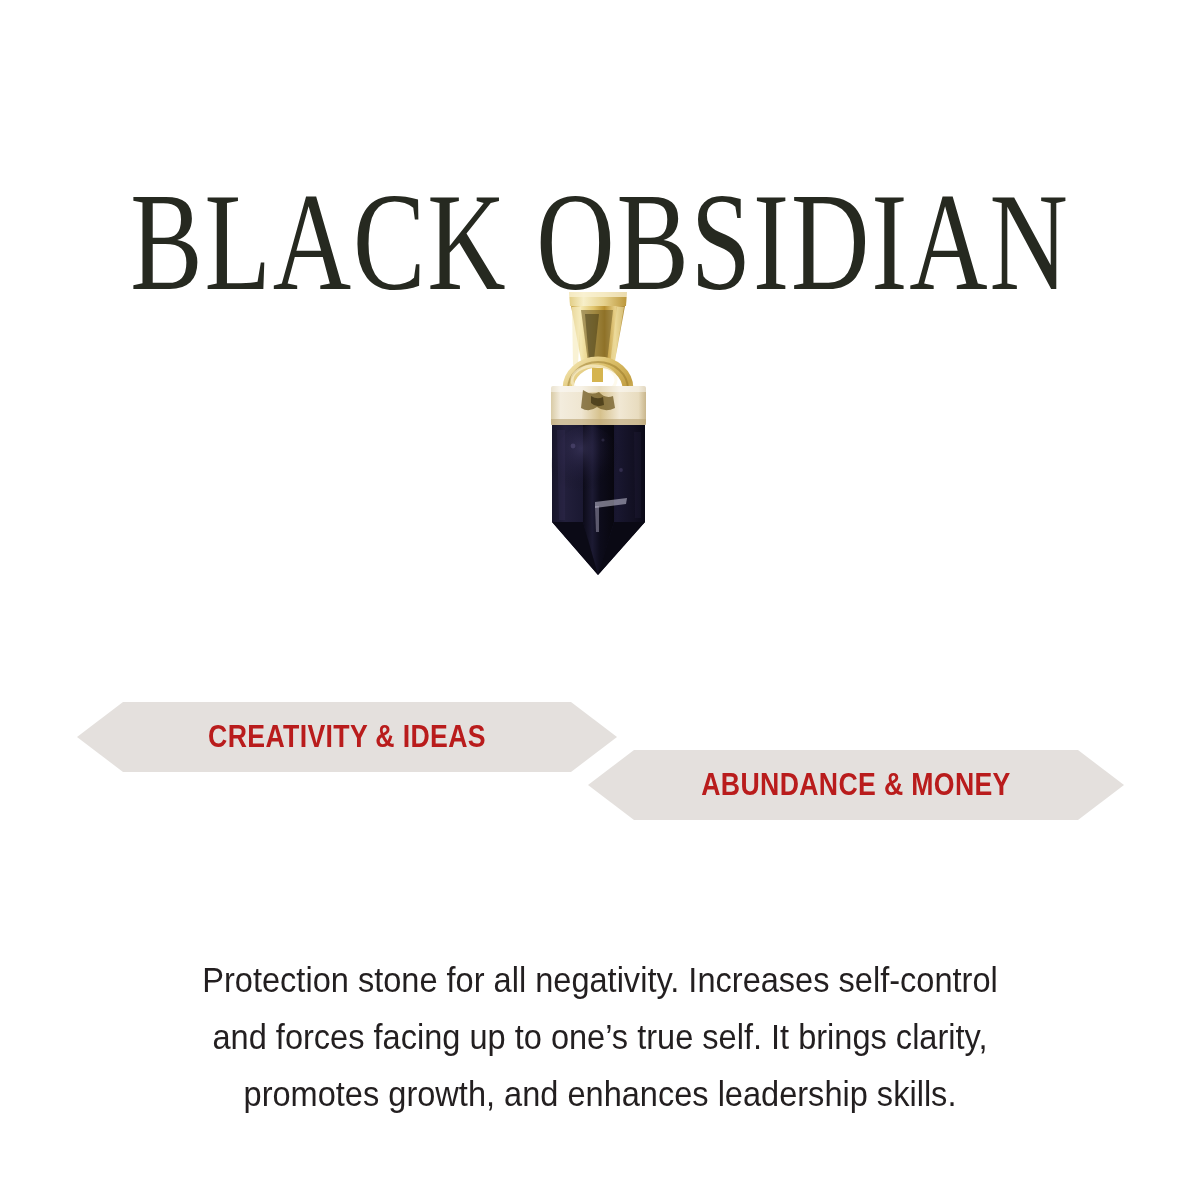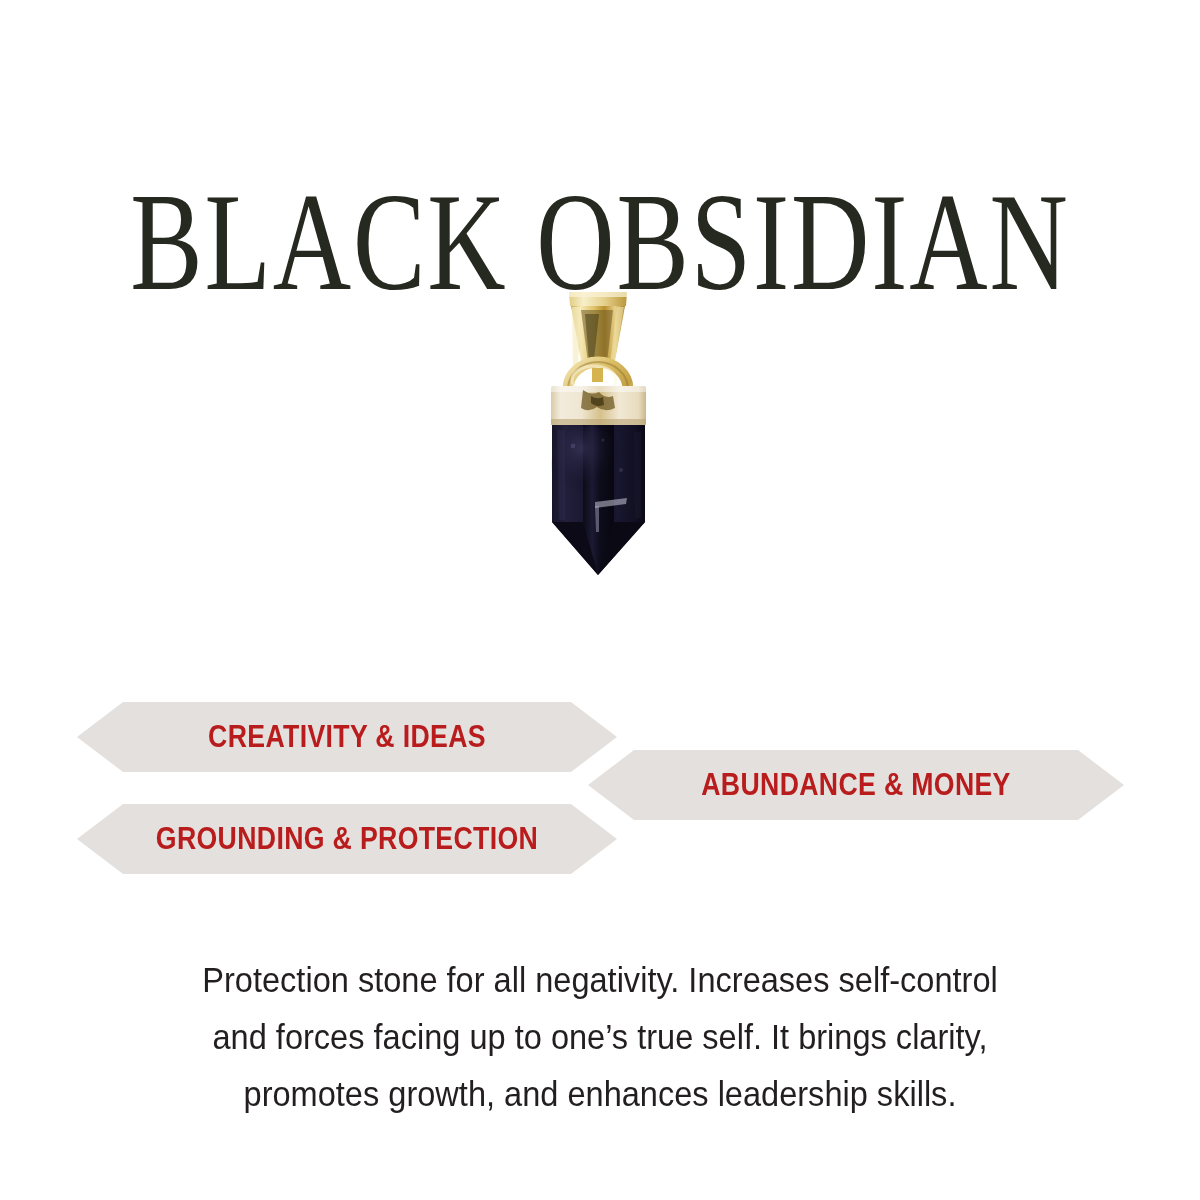--- a/index.html
+++ b/index.html
@@ -214,19 +214,16 @@
   </div>
 
   <div class="banner" id="banner-creativity">
     <span class="banner-label">CREATIVITY &amp; IDEAS</span>
   </div>
 
   <div class="banner" id="banner-abundance">
     <span class="banner-label">ABUNDANCE &amp; MONEY</span>
   </div>
 
-  <div class="banner" id="banner-grounding">
-    <span class="banner-label">GROUNDING &amp; PROTECTION</span>
-  </div>
 
   <p id="description">Protection stone for all negativity. Increases self-control and forces facing up to one’s true self. It brings clarity, promotes growth, and enhances leadership skills.</p>
 
 </div>
 
 </body></html>

